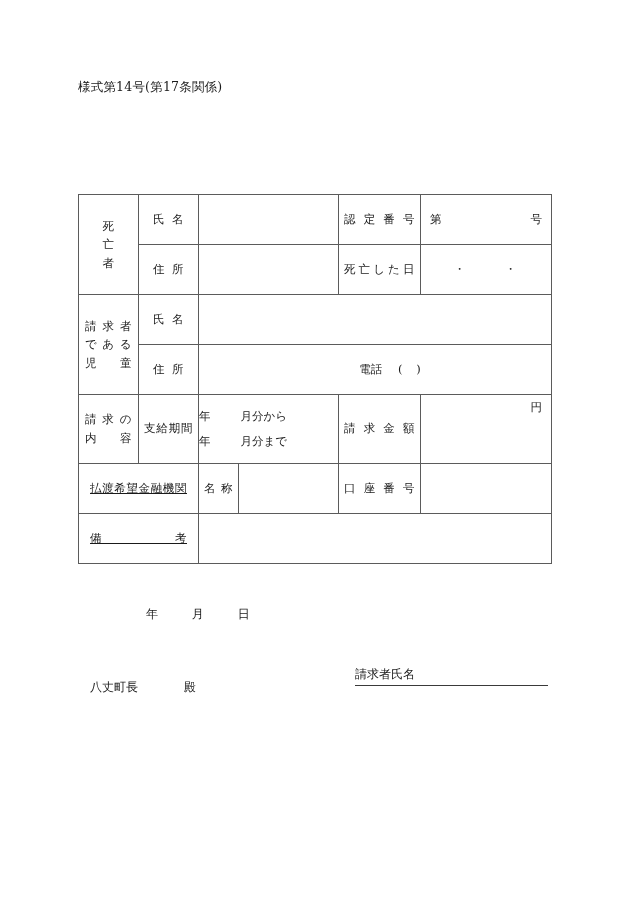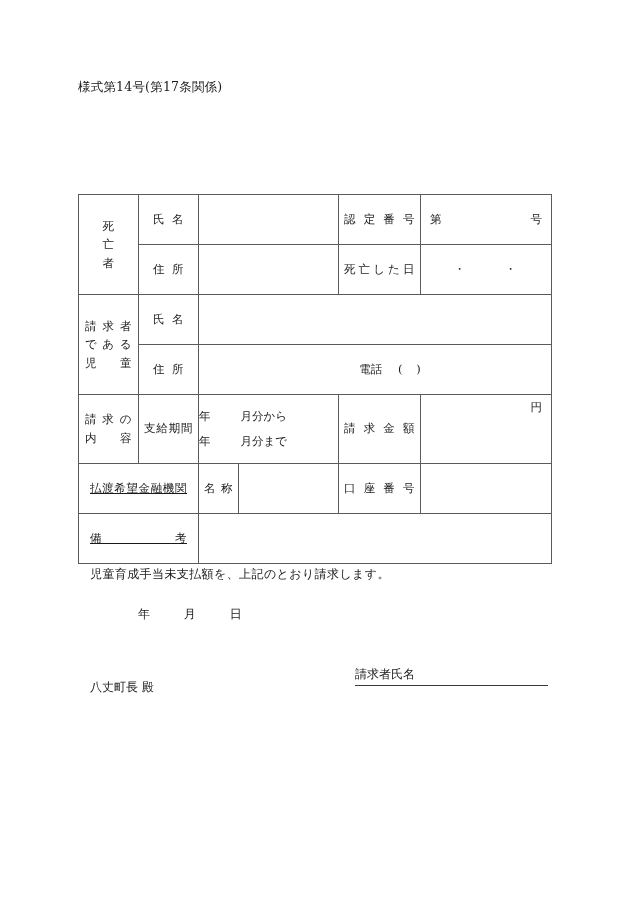--- a/index.html
+++ b/index.html
@@ -153,21 +153,21 @@
     position: absolute;
     left: 90px;
     top: 566px;
     font-size: 12px;
     letter-spacing: 0.4px;
     white-space: nowrap;
   }
 
   .date-line {
     position: absolute;
-    left: 138px;
+    left: 146px;
     top: 606px;
     font-size: 12px;
     white-space: nowrap;
   }
   .date-line .d-seg { margin-right: 30px; }
   .date-line .d-seg:last-child { margin-right: 0; }
 
   .signature {
     position: absolute;
     left: 355px;
@@ -179,21 +179,21 @@
     white-space: nowrap;
   }
 
   .addressee {
     position: absolute;
     left: 90px;
     top: 679px;
     font-size: 12px;
     white-space: nowrap;
   }
-  .addressee .a-name { }
+  .addressee .a-name { margin-right: 42px; }
 </style>
 </head>
 <body>
 
 <div class="page">
 
   <div class="form-code">様式第14号(第17条関係)</div>
 
 
   <table class="form-table">
@@ -317,21 +317,20 @@
       <tr>
         <td colspan="2" class="lbl">
           <span class="lbl-spread-wide">備考</span>
         </td>
         <td colspan="4" class="cell-blank"></td>
       </tr>
 
     </tbody>
   </table>
 
-  <div class="statement">児童育成手当未支払額を、上記のとおり請求します。</div>
 
   <div class="date-line">
     <span class="d-seg">年</span>
     <span class="d-seg">月</span>
     <span class="d-seg">日</span>
   </div>
 
   <div class="signature">
     <span>請求者氏名</span>
     <span></span>

